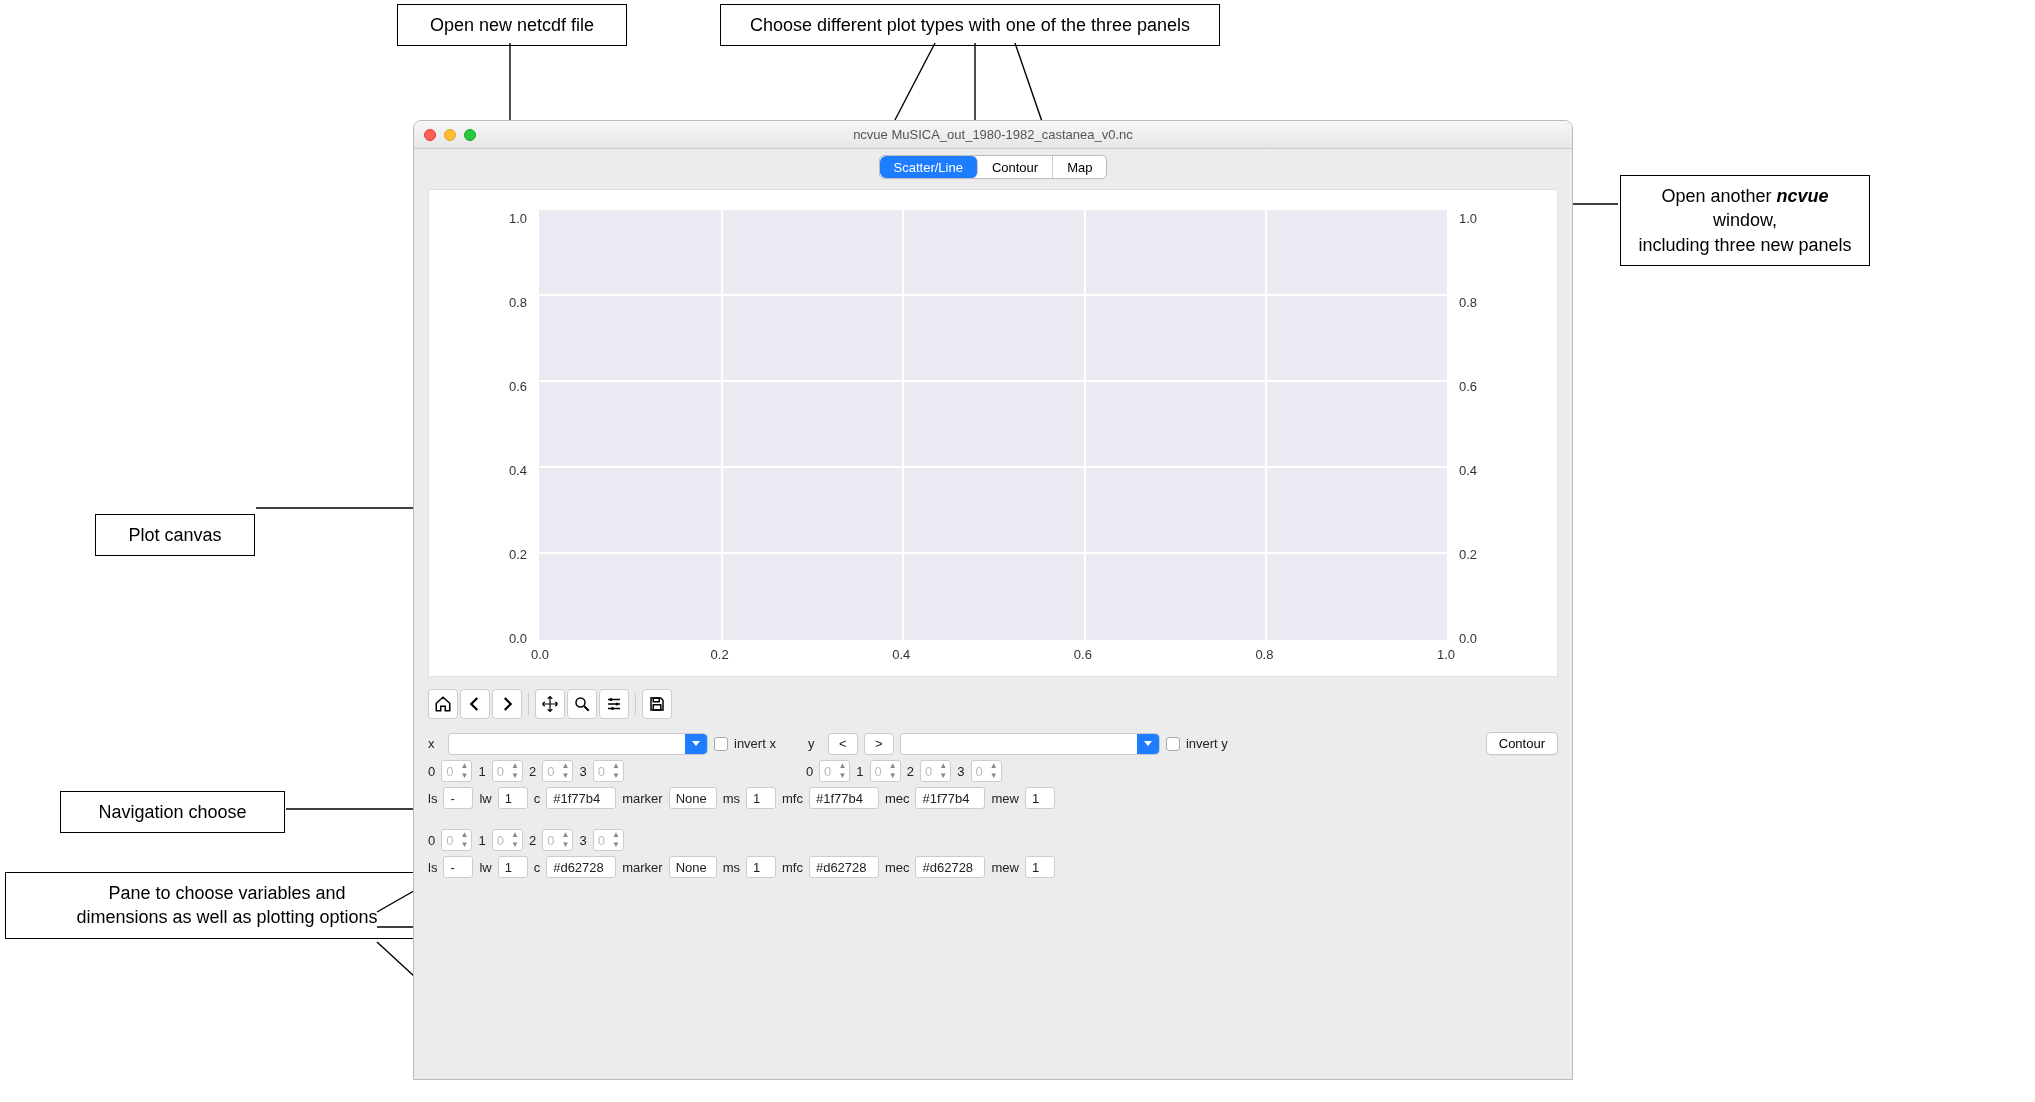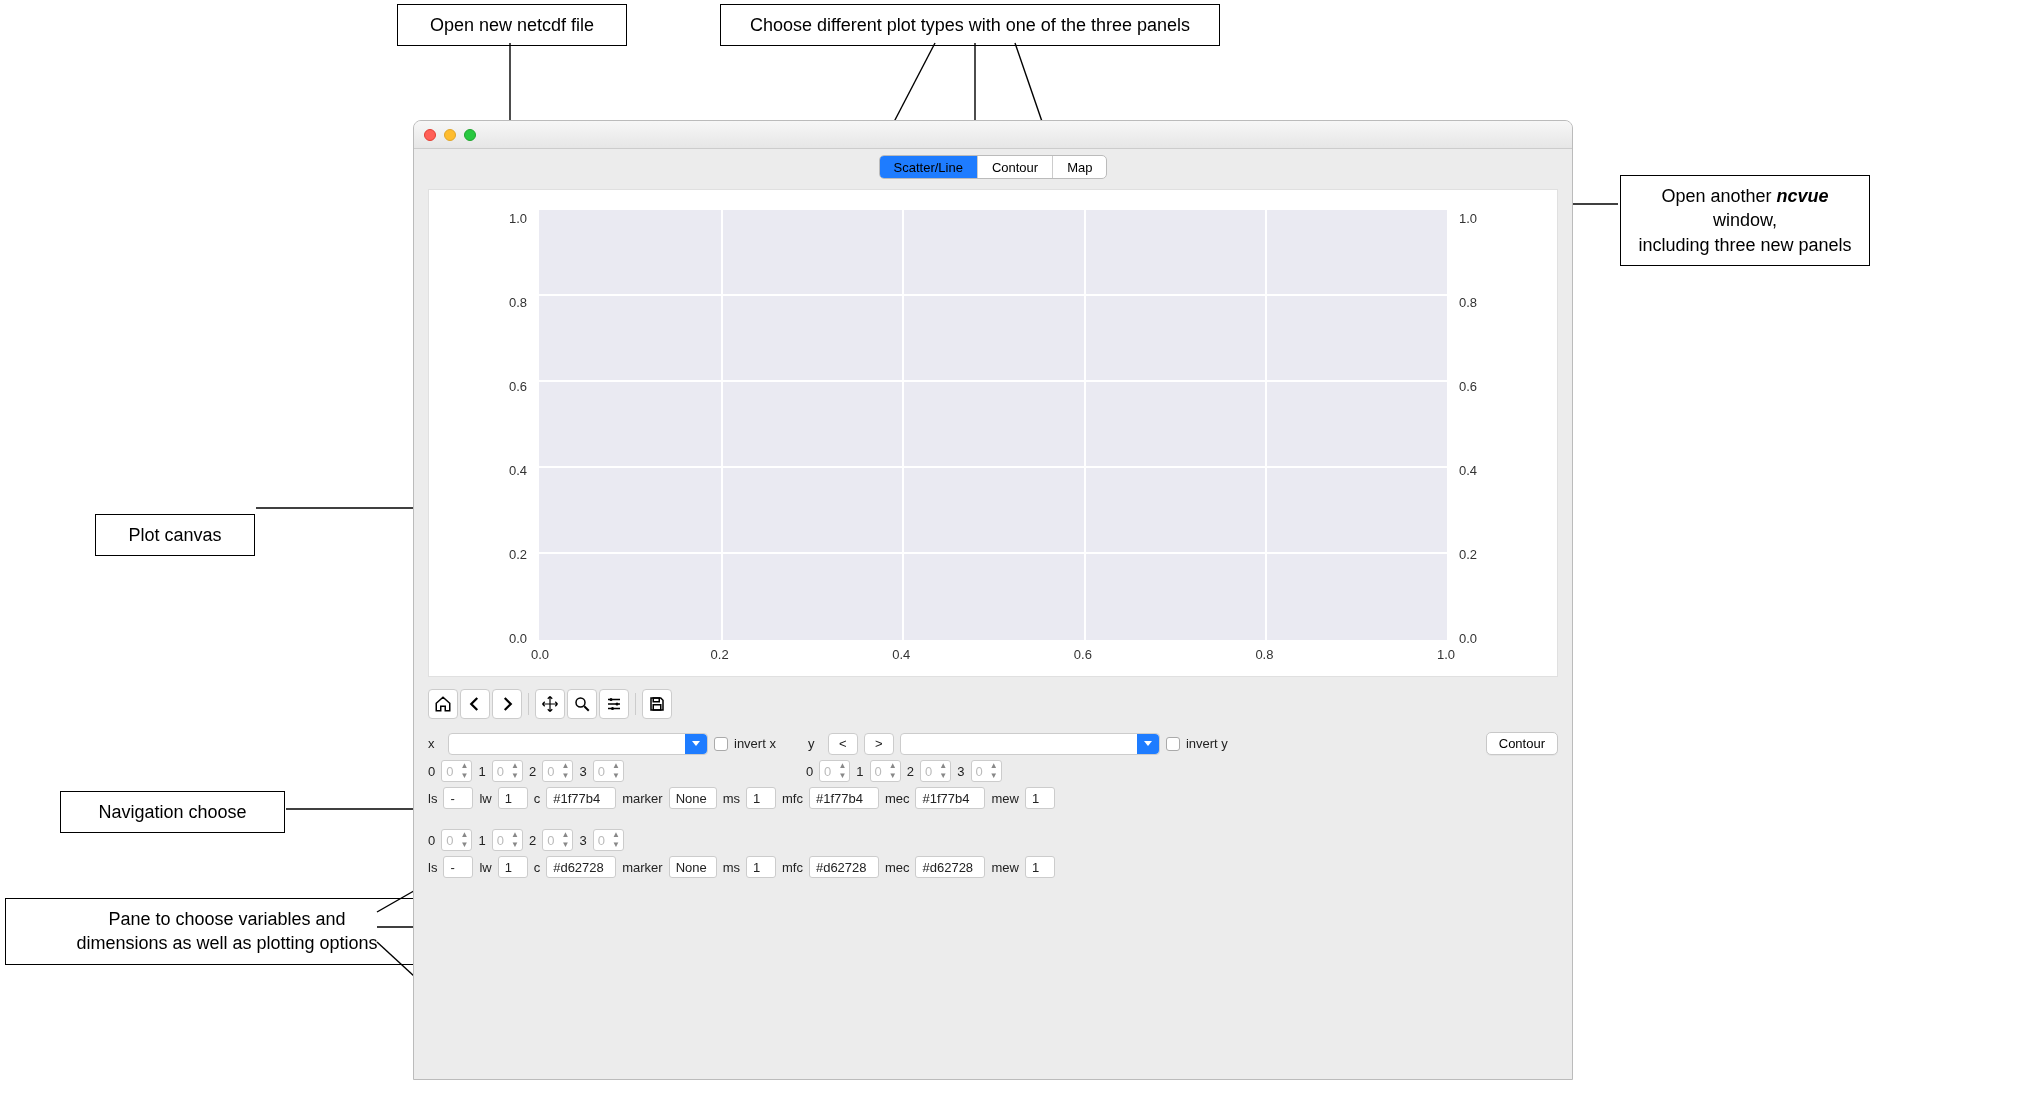--- a/index.html
+++ b/index.html
@@ -81,21 +81,21 @@
     height: 24px;
   }
   .tabs div {
     padding: 2px 14px;
     line-height: 20px;
     font-size: 13px;
     border-right: 1px solid #ccc;
     cursor: pointer;
   }
   .tabs div:last-child { border-right: none; }
-  .tabs .active { background: #1e7cff; color: #000000; }
+  .tabs .active { background: #1e7cff; color: #ffffff; border-radius: 6px; }
   
   .rowbar {
     display: flex;
     align-items: center;
     padding: 4px 14px 8px;
     background: #ececec;
   }
   .macbtn {
     background: #fff;
     border: 1px solid #c8c8c8;
@@ -216,21 +216,21 @@
 <body>
 
 <div class="callout" style="left:397px; top:4px; width:230px">Open new netcdf file</div>
 <div class="callout" style="left:720px; top:4px; width:500px">Choose different plot types with one of the three panels</div>
 <div class="callout" style="left:1620px; top:175px; width:250px">
   <span>Open another </span><em>ncvue</em><span style="white-space:pre-line"> window,
 including three new panels</span>
 </div>
 <div class="callout" style="left:95px; top:514px; width:160px">Plot canvas</div>
 <div class="callout" style="left:60px; top:791px; width:225px">Navigation choose</div>
-<div class="callout" style="left:5px; top:898px; width:444px; white-space:pre-line">Pane to choose variables and
+<div class="callout" style="left:5px; top:872px; width:444px; white-space:pre-line">Pane to choose variables and
 dimensions as well as plotting options</div>
 
 <svg class="arrows">
   <defs>
     <marker id="ah" markerWidth="10" markerHeight="10" refX="9" refY="3" orient="auto">
       <path d="M0,0 L9,3 L0,6 Z" fill="#000"></path>
     </marker>
   </defs>
 
   <line x1="510" y1="43" x2="510" y2="195" stroke="#000" stroke-width="1.4" marker-end="url(#ah)"></line>
@@ -250,20 +250,21 @@
   <line x1="377" y1="942" x2="440" y2="1000" stroke="#000" stroke-width="1.4" marker-end="url(#ah)"></line>
 </svg>
 
 <div class="appwin">
   <div class="titlebar">
     <div class="traffic">
       <span class="r"></span>
       <span class="y"></span>
       <span class="g"></span>
     </div>
+    <div class="wintitle">ncvue MuSICA_out_1980-1982_castanea_v0.nc</div>
   </div>
 
   <div class="tabbar">
     <div class="tabs">
       <div class="active">Scatter/Line</div>
       <div>Contour</div>
       <div>Map</div>
     </div>
   </div>
 

